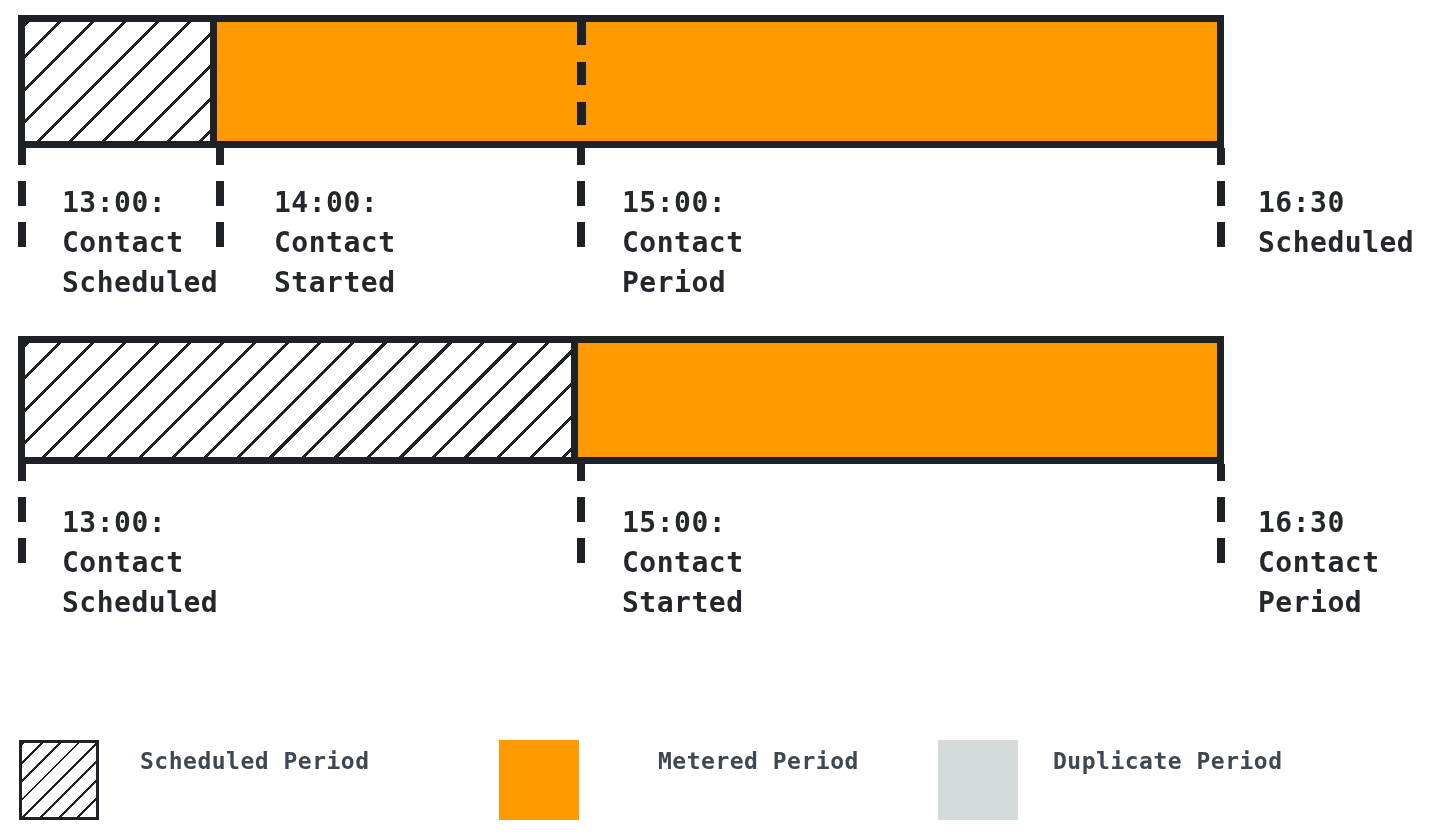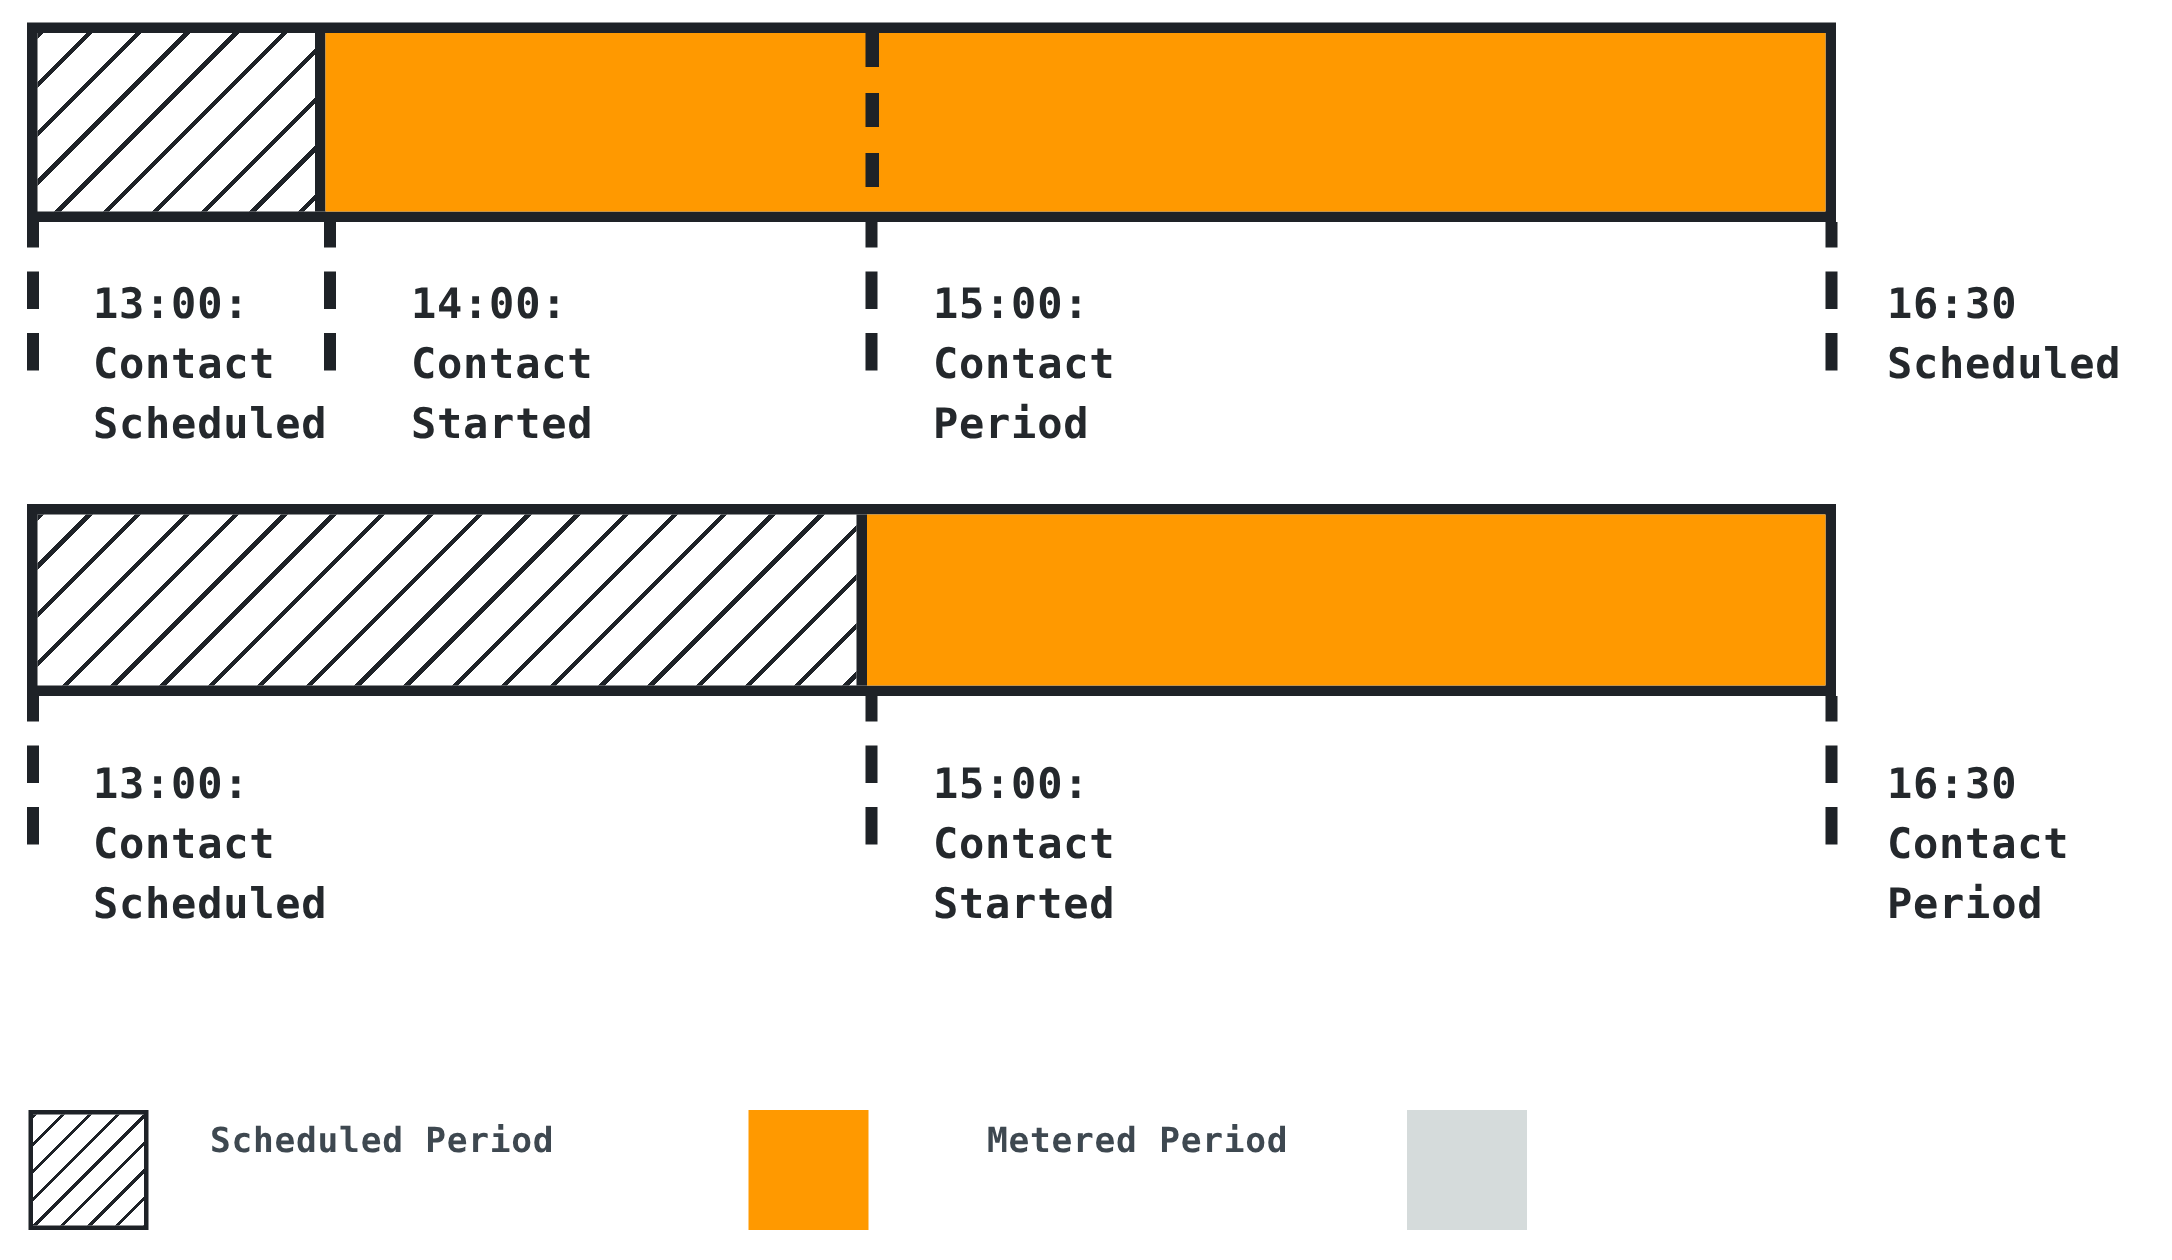--- a/index.html
+++ b/index.html
@@ -214,14 +214,15 @@
     <div>Period</div>
   </div>
 
   <div class="legend-swatch hatched" style="left:19px"></div>
   <div class="legend-label" style="left:140px">Scheduled Period</div>
 
   <div class="legend-swatch orange" style="left:499px"></div>
   <div class="legend-label" style="left:658px">Metered Period</div>
 
   <div class="legend-swatch gray" style="left:938px"></div>
+  <div class="legend-label" style="left:1053px">Duplicate Period</div>
 
 </div>
 
 </body></html>

